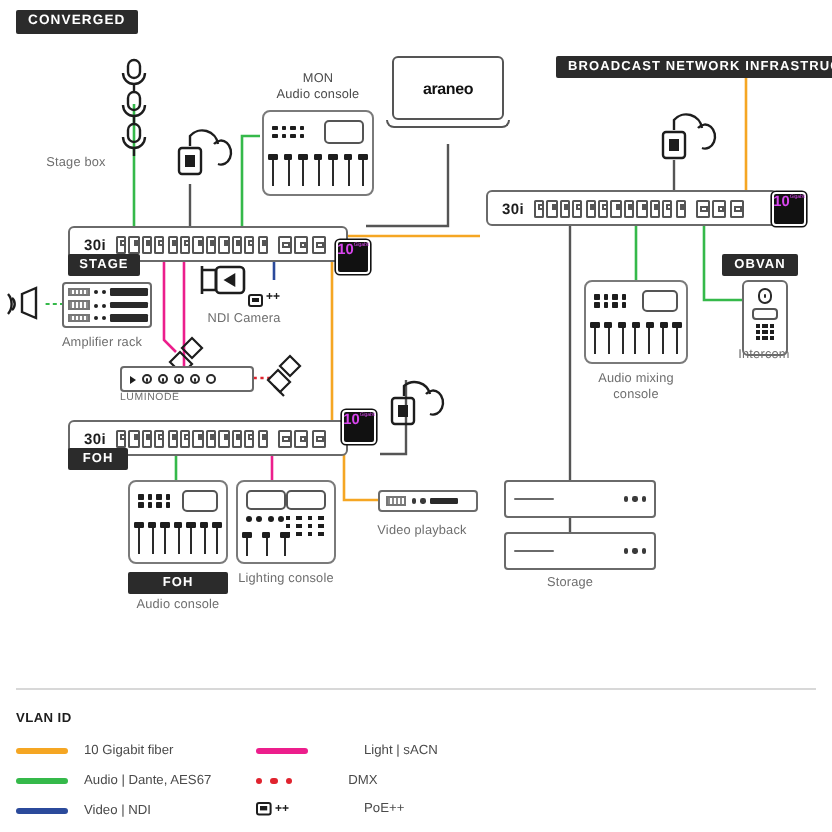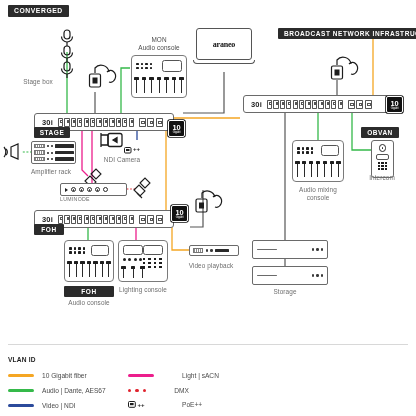--- a/index.html
+++ b/index.html
@@ -27,22 +27,22 @@
   .port{width:5.2px;height:9px;border:.9px solid #555;border-radius:.8px;
         background:#fff;position:relative;box-sizing:border-box;}
   .port:after{content:"";position:absolute;left:1.1px;top:1.2px;
         width:2.4px;height:3.2px;border:.8px solid #555;box-sizing:border-box;}
   .sfp{display:flex;gap:1.3px;margin-left:4px;}
   .sfpp{width:7px;height:9px;border:.9px solid #555;border-radius:.8px;
         background:#fff;box-sizing:border-box;position:relative;}
   .sfpp:after{content:"";position:absolute;left:1.2px;top:2.6px;
         width:3.8px;height:3px;background:#fff;border:.8px solid #555;box-sizing:border-box;}
   
-  .badge10{width:15px;height:15px;background:#111;border-radius:2px;color:#ffffff;
-        display:flex;flex-direction:column;align-items:center;justify-content:center;
+  .badge10{width:15px;height:15px;background:#111;border-radius:2px;color:#d946ef;
+        display:flex;flex-direction:row;justify-content:center;
         border:1.5px solid #fff;box-shadow:0 0 0 .8px #111;}
   .badge10 b{font-size:7.4px;line-height:7px;font-weight:bold;}
   .badge10 i{font-size:2.6px;font-style:normal;line-height:3px;letter-spacing:-.1px;}
   
   .dev{border:1.3px solid #7a7a7a;border-radius:4px;background:#fff;box-sizing:border-box;}
   
   .mixer{display:flex;flex-direction:column;justify-content:space-between;padding:4px;}
   .mrow{display:flex;gap:2px;align-items:center;}
   .mdot{width:2.6px;height:2.6px;background:#1d1d1d;border-radius:.4px;}
   .mscr{border:1.1px solid #555;border-radius:2.5px;background:#fff;}
@@ -82,21 +82,21 @@
         display:flex;flex-direction:column;align-items:center;gap:2px;padding:3px 0;}
   .icom .ring{width:5.5px;height:5.5px;border:1px solid #2a2a2a;border-radius:50%;
         display:flex;align-items:center;justify-content:center;}
   .icom .ring:after{content:"";width:1.8px;height:1.8px;background:#2a2a2a;border-radius:50%;}
   .icom .scr{width:11px;height:4px;border:1px solid #555;border-radius:2px;}
   .keypad{display:grid;grid-template-columns:repeat(3,1fr);gap:1.2px;}
   .kdot{width:2.2px;height:2.2px;background:#1d1d1d;}
   
   .lid{border:1.3px solid #555;border-radius:3px;background:#fff;
         display:flex;align-items:center;justify-content:center;}
-  .brandtxt{font-size:8px;font-weight:bold;color:#111;letter-spacing:-.2px;font-family:Liberation Serif, serif;}
+  .brandtxt{font-size:8px;font-weight:bold;color:#111;letter-spacing:-.2px;}
   .base{height:3px;background:#fff;border:1.3px solid #555;
         border-radius:0 0 4px 4px;border-top:none;}
   
   .vplay{border:1.2px solid #6a6a6a;border-radius:2px;background:#fff;
         display:flex;align-items:center;gap:2.5px;padding:0 3px;height:9px;}
   .vgrill{width:10px;height:5px;background:repeating-linear-gradient(
         90deg,#8a8a8a 0 1px,#fff 1px 2px);border:.6px solid #777;box-sizing:border-box;}
   .vbar{width:14px;height:3.4px;background:#2a2a2a;border-radius:.6px;}
   
   .leg-sw{width:26px;height:3.4px;border-radius:1.6px;}

